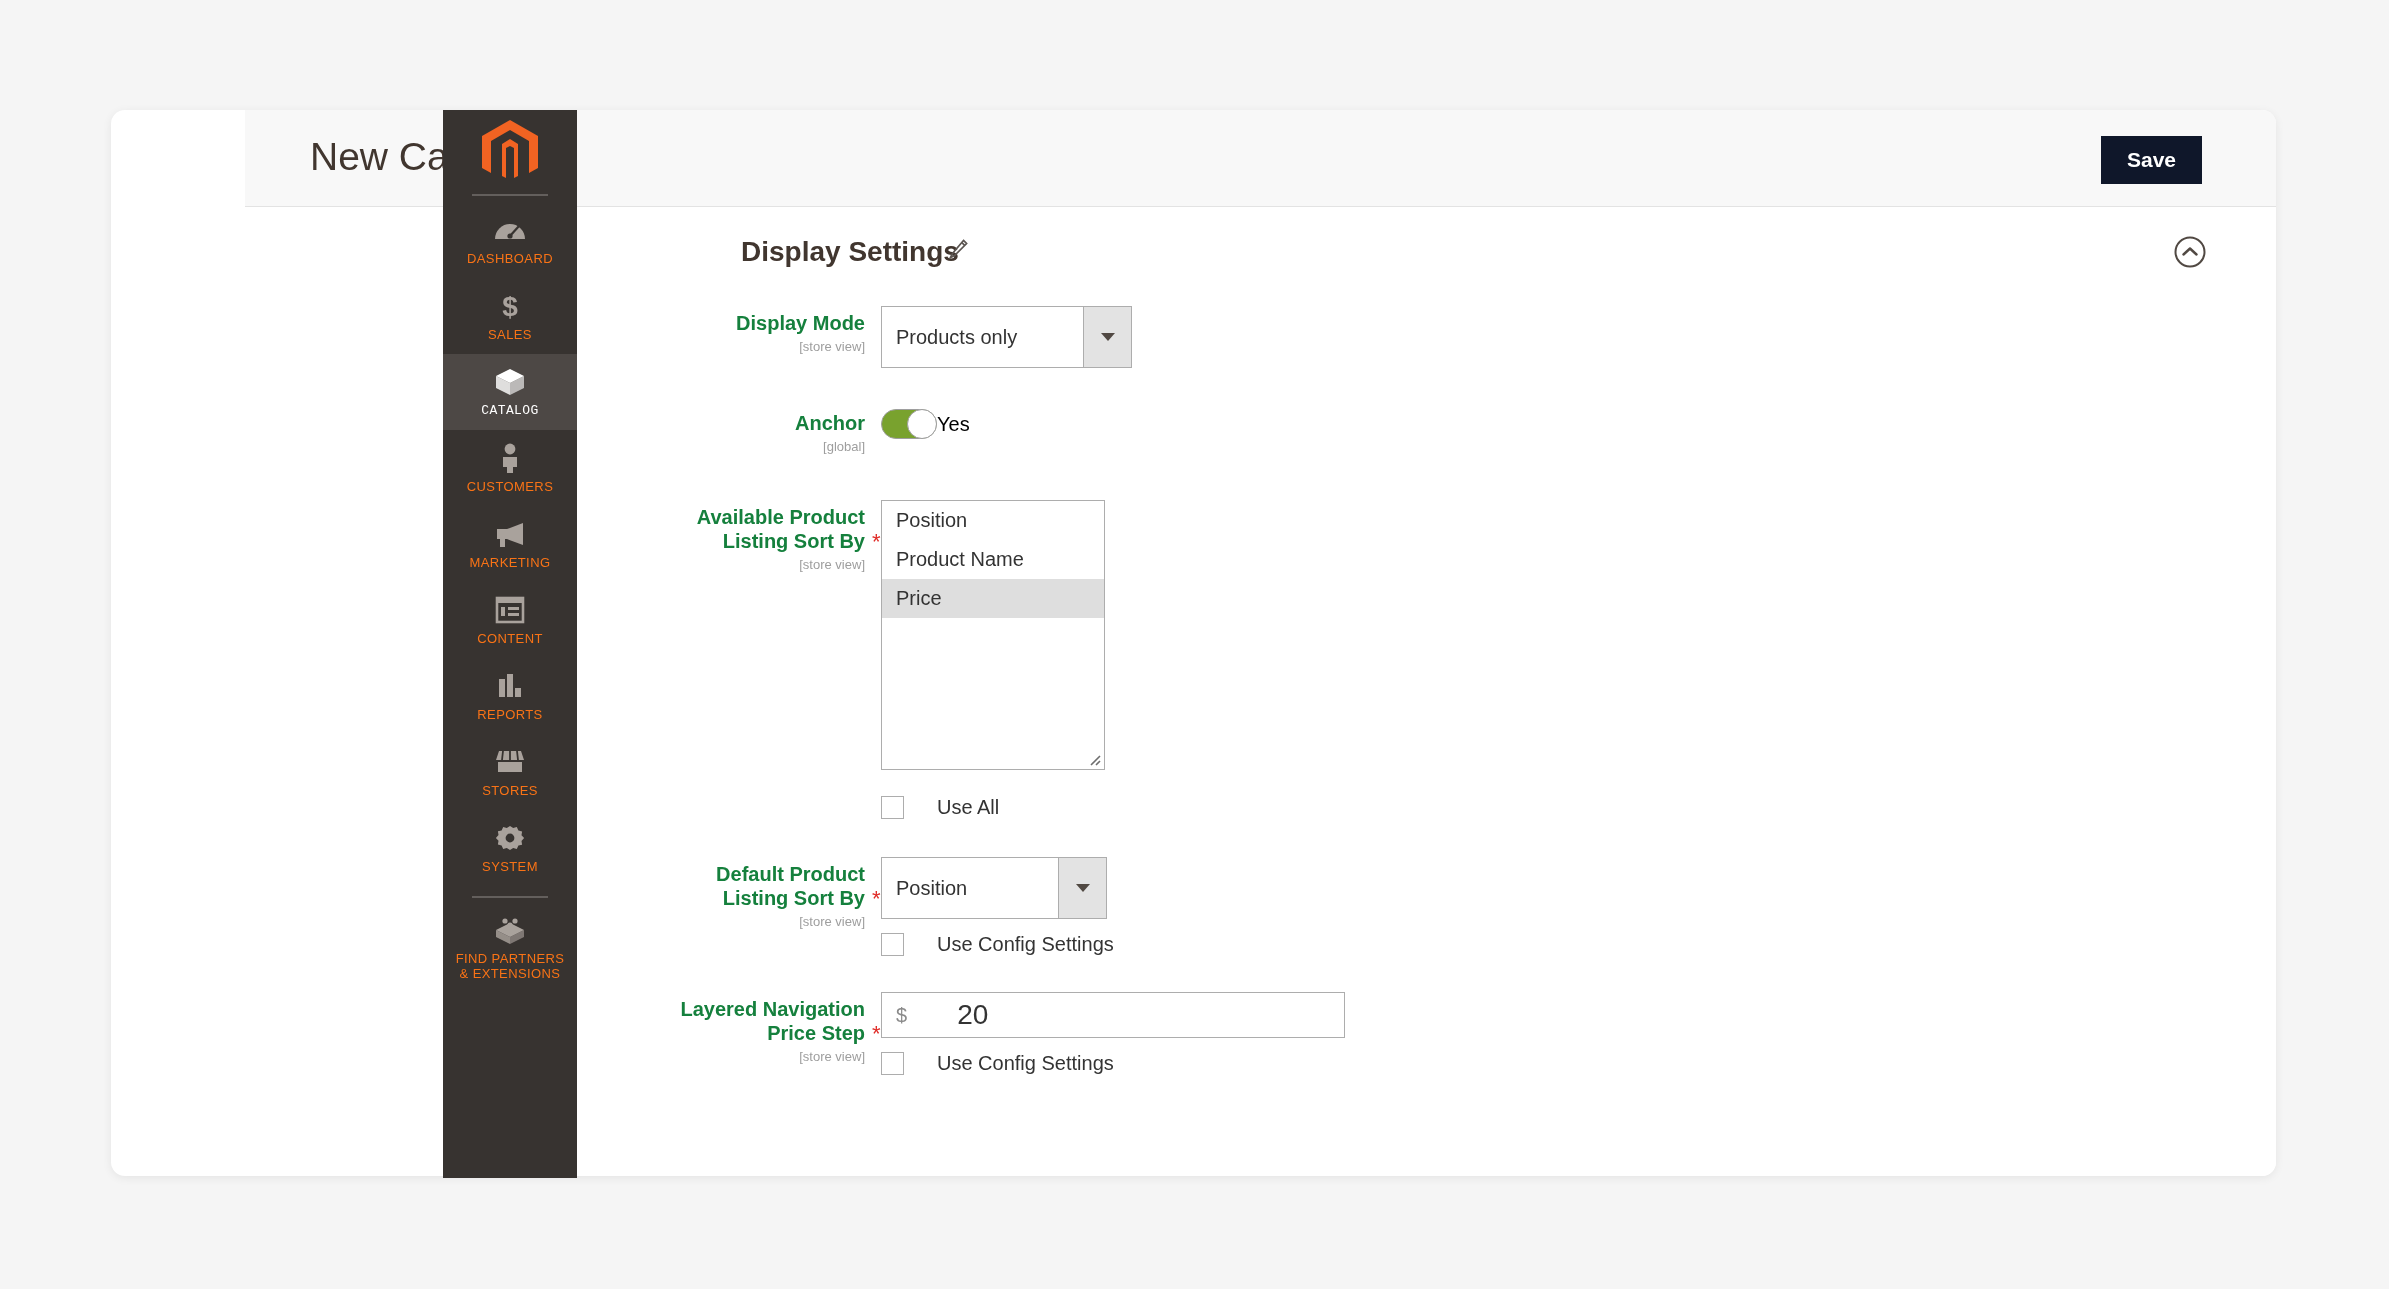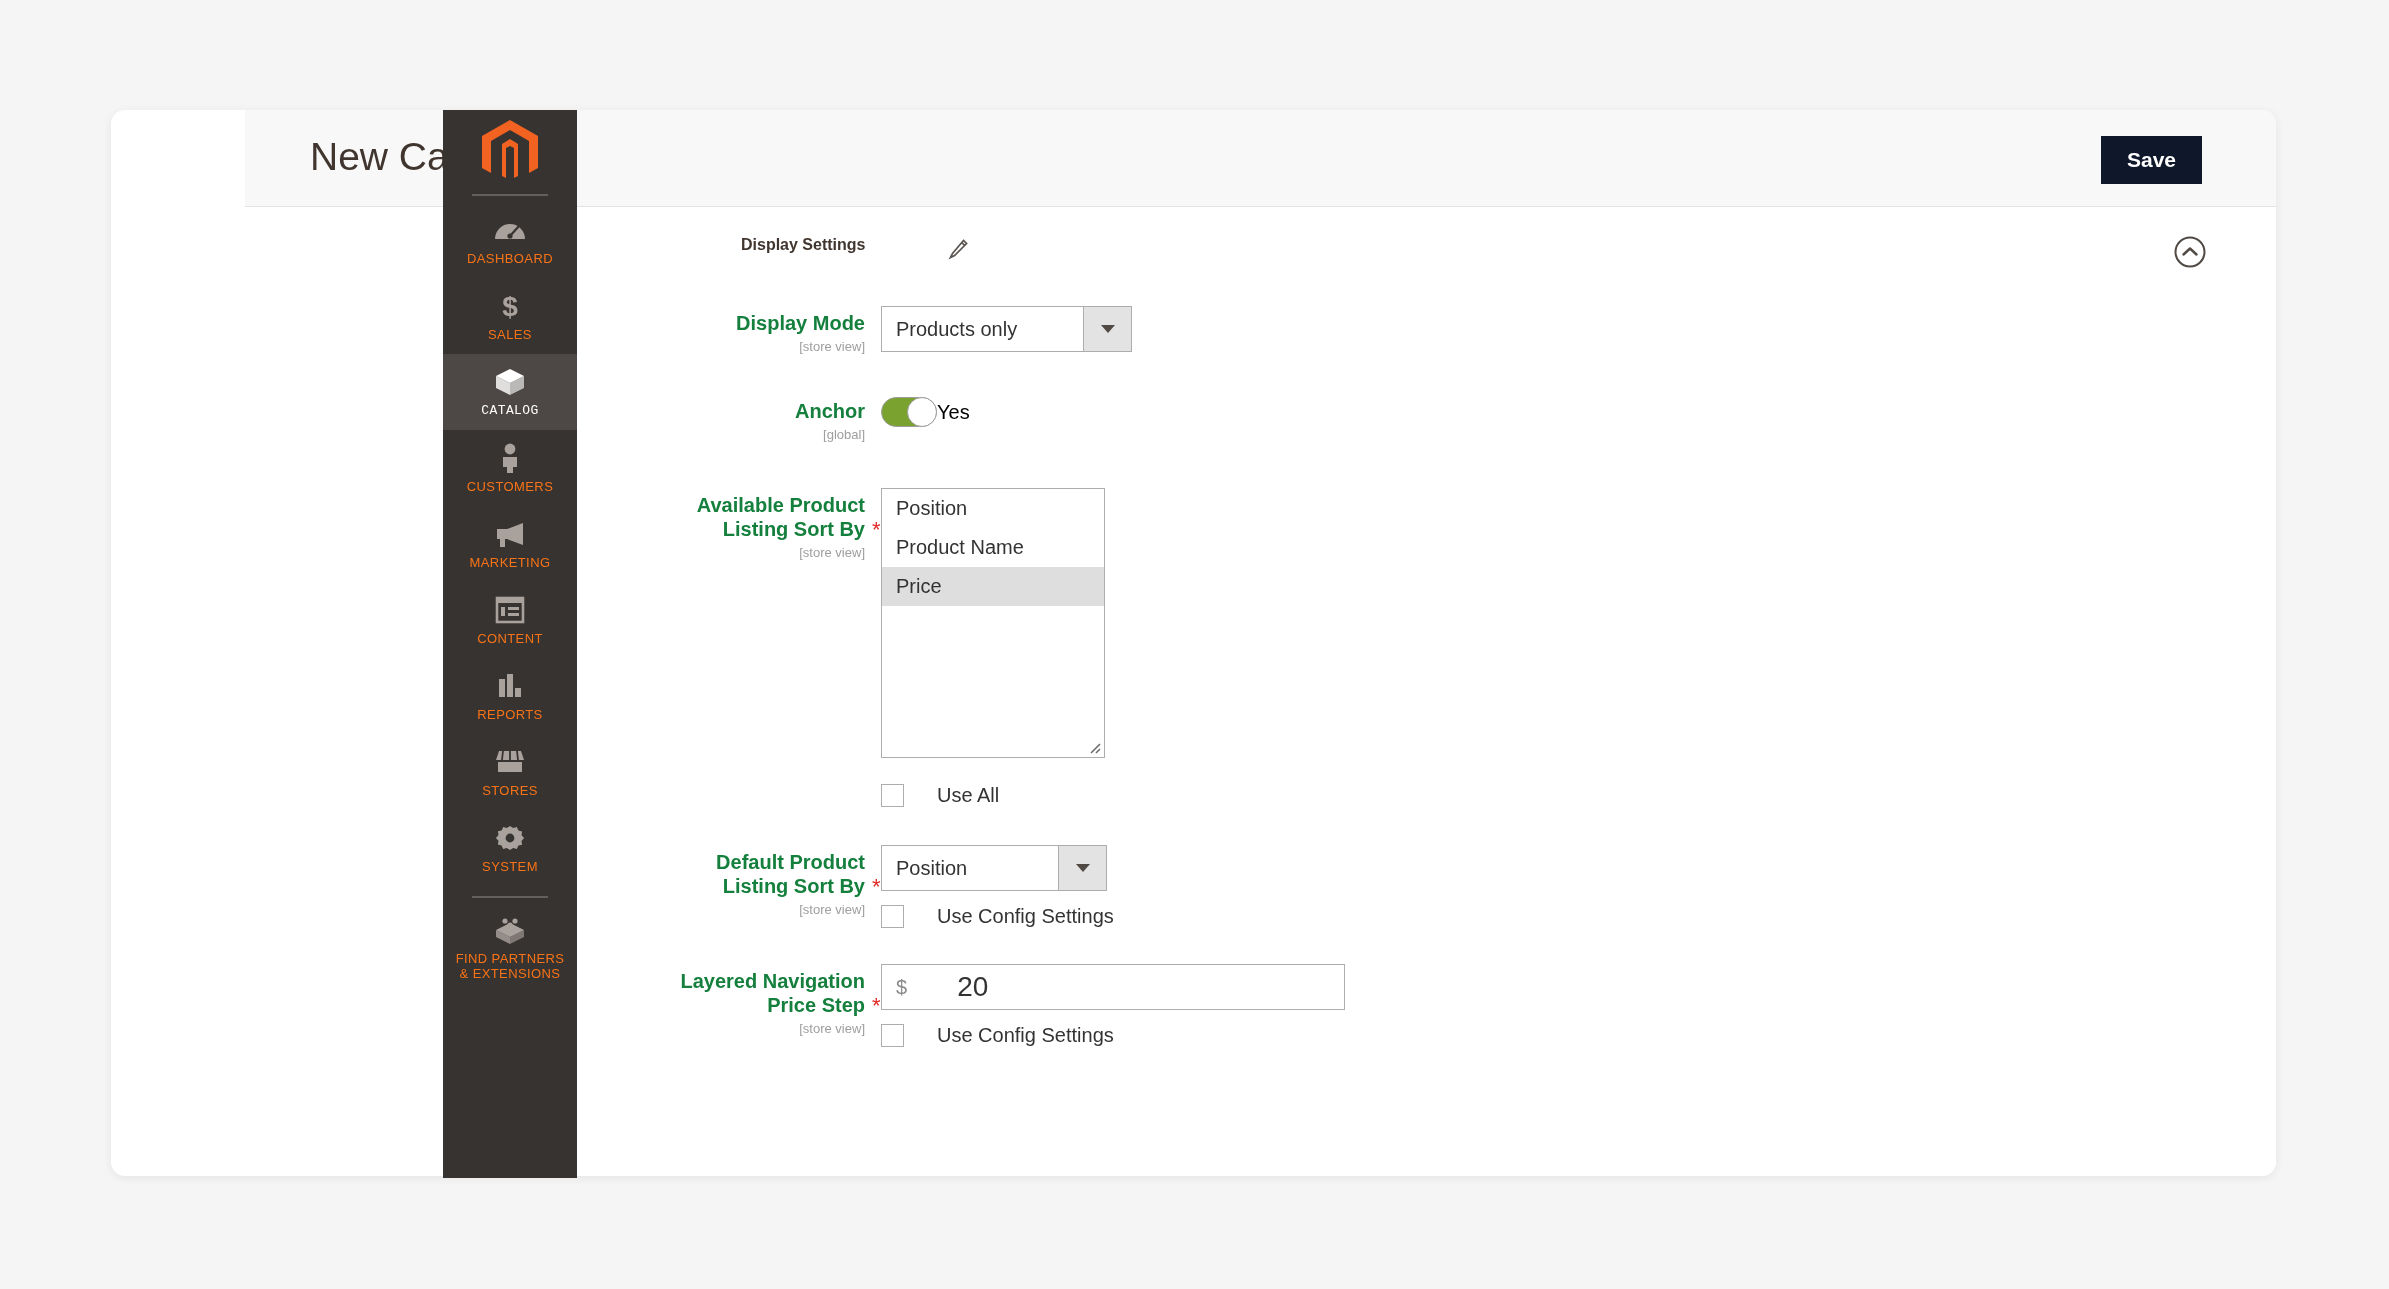--- a/index.html
+++ b/index.html
@@ -128,21 +128,21 @@
     background: #ffffff;
   }
   .section-head {
     position: relative;
     height: 74px;
   }
   .section-title {
     position: absolute;
     left: 496px;
     top: 28px;
-    font-size: 16px;
+    font-size: 28px;
     font-weight: bold;
     color: #41362f;
     font-family: "Liberation Sans", sans-serif;
     white-space: nowrap;
   }
   .pencil-icon {
     position: absolute;
     left: 702px;
     top: 30px;
     cursor: pointer;
@@ -192,21 +192,21 @@
     line-height: 18px;
     font-family: "Liberation Sans", sans-serif;
   }
   .field-control { flex: 1 1 auto; }
 
   
   .mg-select {
     display: inline-flex;
     border: 1px solid #adadad;
     background: #ffffff;
-    height: 46px;
+    height: 62px;
     box-sizing: border-box;
     cursor: pointer;
   }
   .mg-select .sel-value {
     display: flex;
     align-items: center;
     padding: 0 14px;
     font-size: 20px;
     color: #333333;
     font-family: "Liberation Sans", sans-serif;

